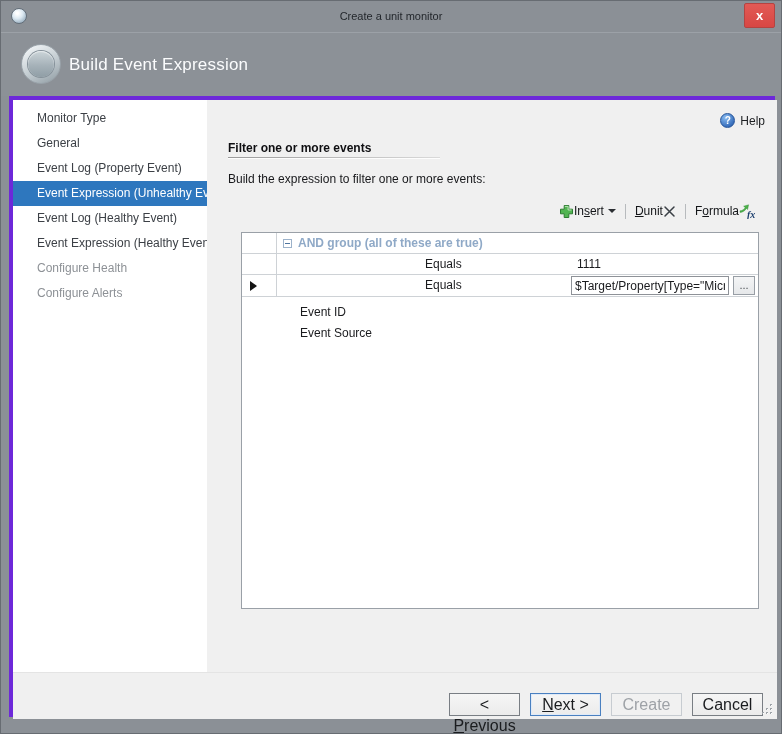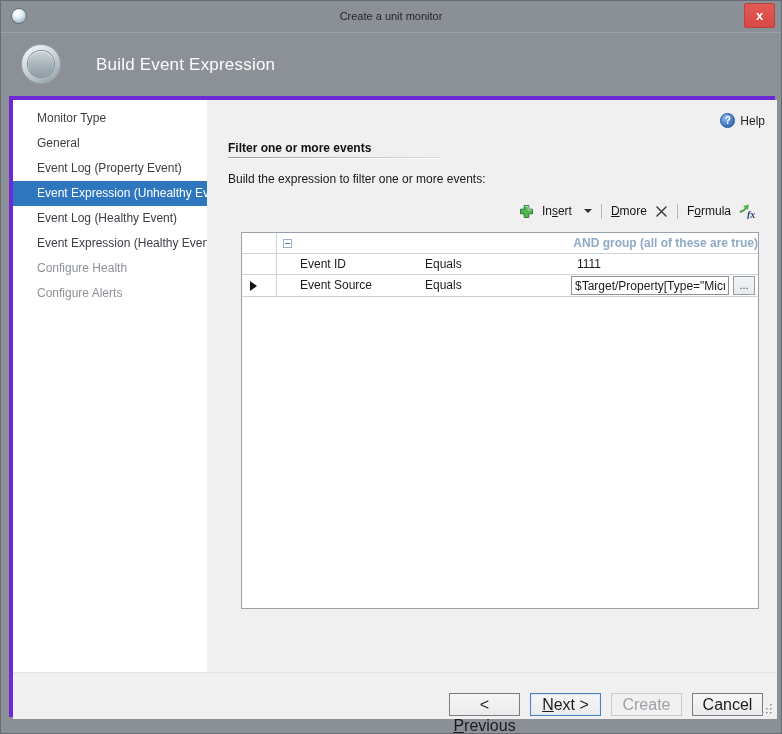--- a/index.html
+++ b/index.html
@@ -36,21 +36,21 @@
     background:linear-gradient(150deg,#f4f7f9 5%,#c3ccd1 55%,#94a0a7 95%);
     border:1px solid #99a2a9;
     display:flex;align-items:center;justify-content:center;
   }
   .banner-icon-inner{
     width:26px;height:26px;border-radius:50%;
     background:linear-gradient(180deg,#ccd5d9 0%,#a6b2b9 55%,#909ea6 100%);
     box-shadow:inset 0 1px 1px rgba(255,255,255,.55),0 0 0 1px #85919a;
   }
   .banner-title{
-    position:absolute;left:95px;top:0;height:64px;line-height:64px;
+    position:absolute;left:68px;top:0;height:64px;line-height:64px;
     font-size:17px;color:#fbfcfd;letter-spacing:.2px;
   }
   
   .client{
     position:absolute;left:8px;top:95px;width:766px;height:621px;
     border:4px solid #6d28d9;background:#f0f0f0;
   }
   .sidebar{position:absolute;left:0;top:0;width:194px;height:572px;background:#ffffff;padding-top:6px;}
   .side-item{height:25px;line-height:24px;padding-left:24px;font-size:12px;color:#3c4046;white-space:nowrap;overflow:hidden;}
   .side-item.selected{background:#2e77be;color:#ffffff;}
@@ -69,48 +69,48 @@
     position:absolute;left:21px;top:57px;width:212px;height:1px;
     background:linear-gradient(to right,#9a9a9a,#dadada);
     box-shadow:0 1px 0 #fdfdfd;
   }
   .description{position:absolute;left:21px;top:72px;font-size:12px;color:#17181b;}
   
   .toolbar{
     position:absolute;top:101px;right:17px;height:20px;
     display:flex;align-items:center;font-size:12px;color:#141619;
   }
-  .tb-btn{display:flex;align-items:center;gap:8px;padding:1px 2px;}
+  .tb-btn{display:flex;align-items:center;gap:0;padding:1px 2px;}
   .tb-sep{width:1px;height:15px;background:#b7babd;margin:0 7px;}
   .accesskey{text-decoration:underline;}
   .dd-arrow{width:0;height:0;border-left:4px solid transparent;border-right:4px solid transparent;border-top:4px solid #2b2e32;margin-left:4px;}
   
   .grid{
     position:absolute;left:34px;top:132px;width:518px;height:377px;
     background:#ffffff;border:1px solid #9aa0a7;font-size:12px;color:#1a1b1e;
   }
   .g-header{display:flex;height:20px;border-bottom:1px solid #a8aeb5;}
   .gh-rowheader{width:35px;border-right:1px solid #c9cdd2;}
   .gh-param{width:134px;border-right:1px solid #c9cdd2;padding-left:15px;line-height:19px;}
   .gh-op{width:135px;border-right:1px solid #c9cdd2;padding-left:14px;line-height:19px;}
   .gh-value{flex:1;padding-left:31px;line-height:19px;}
   .g-group-row{display:flex;height:21px;border-bottom:1px solid #ced2d6;}
-  .g-group-cell{flex:1;display:flex;align-items:center;gap:6px;padding-left:6px;justify-content:space-between;}
+  .g-group-cell{flex:1;display:flex;align-items:center;gap:6px;padding-left:6px;}
   .collapse-icon{
     width:9px;height:9px;border:1px solid #9cb2ca;background:#fff;position:relative;flex:0 0 auto;
   }
   .collapse-icon::after{
     content:"";position:absolute;left:1px;top:3px;width:5px;height:1px;background:#4f76a0;
   }
   .group-label{font-weight:bold;color:#8fa9c7;white-space:nowrap;}
   .g-row{display:flex;height:21px;border-bottom:1px solid #ced2d6;}
   .g-row.current{height:22px;}
   .g-rowheader{width:35px;border-right:1px solid #ced2d6;display:flex;align-items:center;padding-left:8px;}
   .row-marker{width:0;height:0;border-top:5px solid transparent;border-bottom:5px solid transparent;border-left:7px solid #141414;}
-  .g-cell-param{width:134px;padding-left:23px;line-height:20px;white-space:nowrap;}
+  .g-cell-param{width:134px;padding-left:23px;line-height:20px;white-space:nowrap;margin-top:48px;}
   .g-cell-op{width:135px;padding-left:14px;line-height:20px;}
   .g-cell-value{flex:1;position:relative;line-height:20px;}
   .g-cell-value .plain{padding-left:31px;}
   .value-input{
     position:absolute;left:25px;top:1px;width:158px;height:19px;
     border:1px solid #8e9298;background:#fff;font-family:"Liberation Sans",sans-serif;
     font-size:12px;padding:0 3px;color:#1a1b1e;
   }
   .ellipsis-button{
     position:absolute;right:3px;top:1px;width:22px;height:19px;
@@ -177,21 +177,21 @@
         <div class="tb-btn">
           <svg class="tb-icon" width="15" height="15" viewBox="0 0 15 15">
             <path d="M5.2 1.5 h4.6 v3.7 h3.7 v4.6 h-3.7 v3.7 h-4.6 v-3.7 h-3.7 v-4.6 h3.7 z" fill="#52b552" stroke="#2e7d32" stroke-width="1"></path>
             <path d="M5.9 2.4 h3.2 v3.6 h3.4" fill="none" stroke="#b9e4b6" stroke-width="1"></path>
           </svg>
           <span><span>In</span><span class="accesskey">s</span><span>ert</span></span>
           <div class="dd-arrow"></div>
         </div>
         <div class="tb-sep"></div>
         <div class="tb-btn">
-          <span><span></span><span class="accesskey">D</span><span>more</span></span>
+          <span><span></span><span class="accesskey">D</span><span>unit</span></span>
           <svg width="13" height="13" viewBox="0 0 13 13">
             <path d="M2 2 L11 11 M11 2 L2 11" stroke="#3a3f45" stroke-width="1.5" stroke-linecap="round"></path>
           </svg>
         </div>
         <div class="tb-sep"></div>
         <div class="tb-btn">
           <span><span>F</span><span class="accesskey">o</span><span>rmula</span></span>
           <svg width="19" height="15" viewBox="0 0 19 15">
             <path d="M1 6.8 C3.4 6.6 5.2 5.4 6.2 3.4 L4.6 2.2 L9.6 0.8 L8.6 5.6 L7.3 4.4 C6 6.9 3.8 8.2 1 8.4 Z" fill="#4db04a" stroke="#2f8f35" stroke-width="0.4"></path>
             <text x="8" y="14" font-size="10" font-style="italic" font-weight="bold" fill="#1c3f6e" font-family="'Liberation Serif',serif">fx</text>

